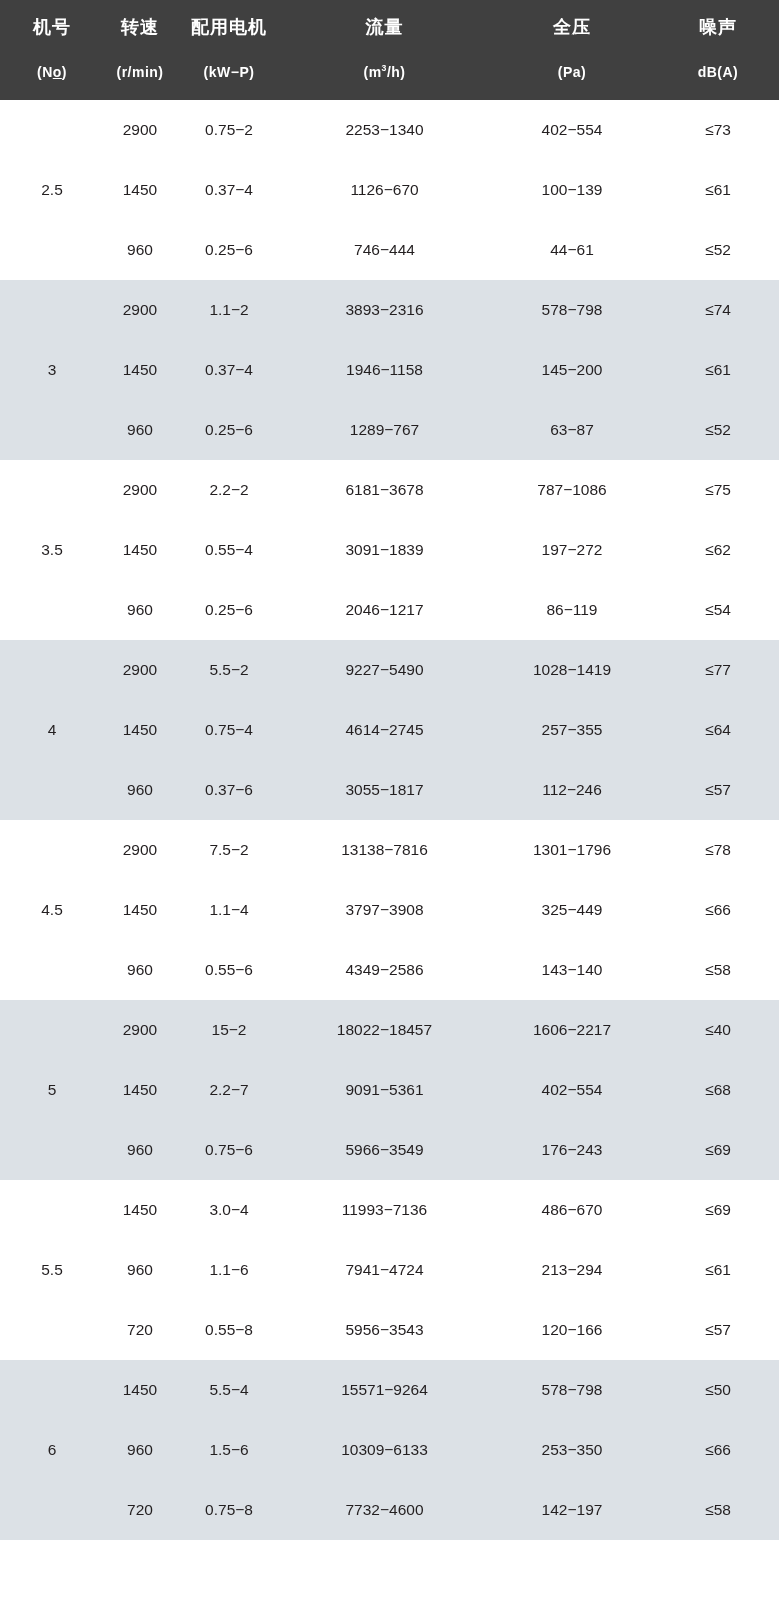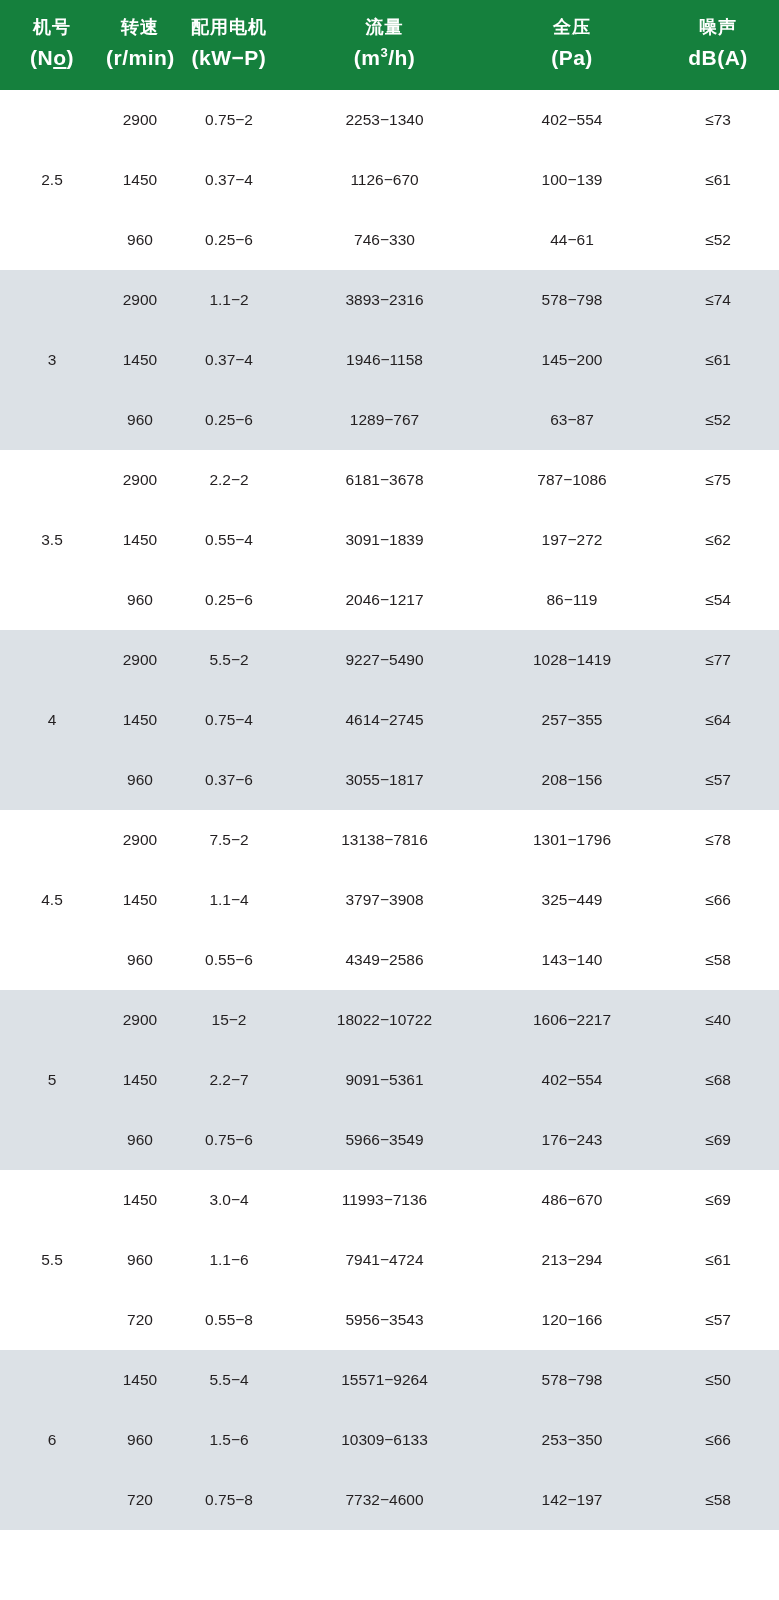--- a/index.html
+++ b/index.html
@@ -10,39 +10,39 @@
   body {
     font-family: "Liberation Sans", sans-serif;
     width: 779px;
   }
   .spec-table {
     width: 779px;
     border-collapse: collapse;
     table-layout: fixed;
   }
   .spec-table th {
-    background: #15803d;
+    background: #404040;
     color: #ffffff;
     font-weight: bold;
     font-size: 17px;
     line-height: 1.55;
     padding: 14px 2px 16px 2px;
     text-align: center;
     vertical-align: middle;
   }
   .spec-table th .hdr-line1 {
     display: block;
     font-size: 18px;
     letter-spacing: 1px;
   }
   .spec-table th .hdr-line2 {
     display: block;
-    font-size: 21px;
+    font-size: 14px;
     font-weight: bold;
-    margin-top: 0;
+    margin-top: 20px;
     letter-spacing: 0.5px;
   }
   .spec-table td {
     text-align: center;
     vertical-align: middle;
     font-size: 15.5px;
     color: #231f20;
     padding: 0;
     height: 60px;
     background: #ffffff;
@@ -118,21 +118,21 @@
       <tr>
         <td>1450</td>
         <td>0.37−4</td>
         <td>1126−670</td>
         <td>100−139</td>
         <td>≤61</td>
       </tr>
       <tr>
         <td>960</td>
         <td>0.25−6</td>
-        <td>746−330</td>
+        <td>746−444</td>
         <td>44−61</td>
         <td>≤52</td>
       </tr>
       <tr class="shaded">
         <td class="no-cell" rowspan="3">3</td>
         <td>2900</td>
         <td>1.1−2</td>
         <td>3893−2316</td>
         <td>578−798</td>
         <td>≤74</td>
@@ -185,21 +185,21 @@
         <td>1450</td>
         <td>0.75−4</td>
         <td>4614−2745</td>
         <td>257−355</td>
         <td>≤64</td>
       </tr>
       <tr class="shaded">
         <td>960</td>
         <td>0.37−6</td>
         <td>3055−1817</td>
-        <td>208−156</td>
+        <td>112−246</td>
         <td>≤57</td>
       </tr>
       <tr>
         <td class="no-cell" rowspan="3">4.5</td>
         <td>2900</td>
         <td>7.5−2</td>
         <td>13138−7816</td>
         <td>1301−1796</td>
         <td>≤78</td>
       </tr>
@@ -214,21 +214,21 @@
         <td>960</td>
         <td>0.55−6</td>
         <td>4349−2586</td>
         <td>143−140</td>
         <td>≤58</td>
       </tr>
       <tr class="shaded">
         <td class="no-cell" rowspan="3">5</td>
         <td>2900</td>
         <td>15−2</td>
-        <td>18022−10722</td>
+        <td>18022−18457</td>
         <td>1606−2217</td>
         <td>≤40</td>
       </tr>
       <tr class="shaded">
         <td>1450</td>
         <td>2.2−7</td>
         <td>9091−5361</td>
         <td>402−554</td>
         <td>≤68</td>
       </tr>

